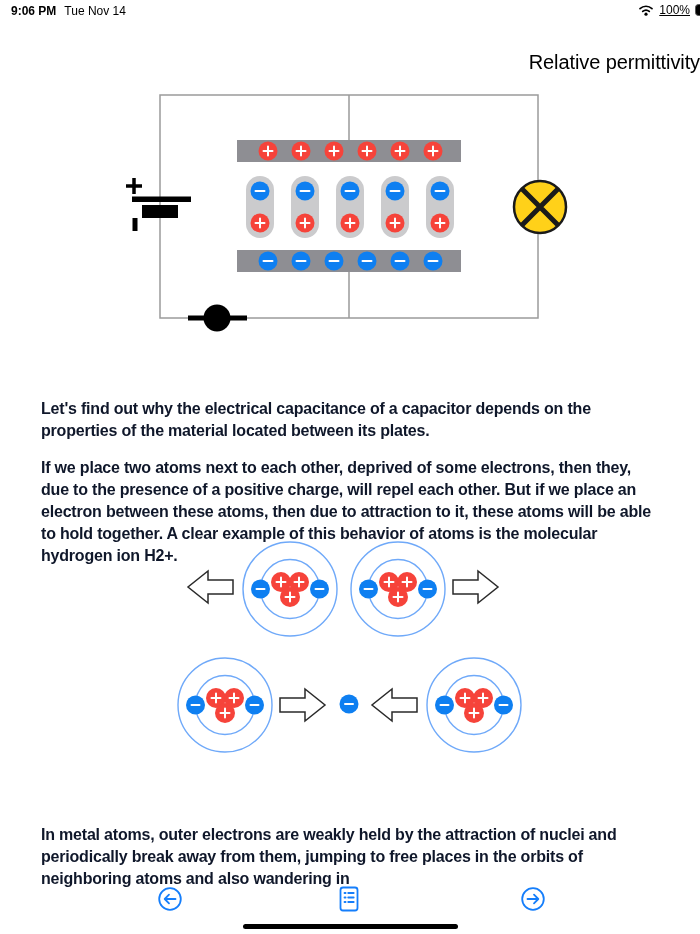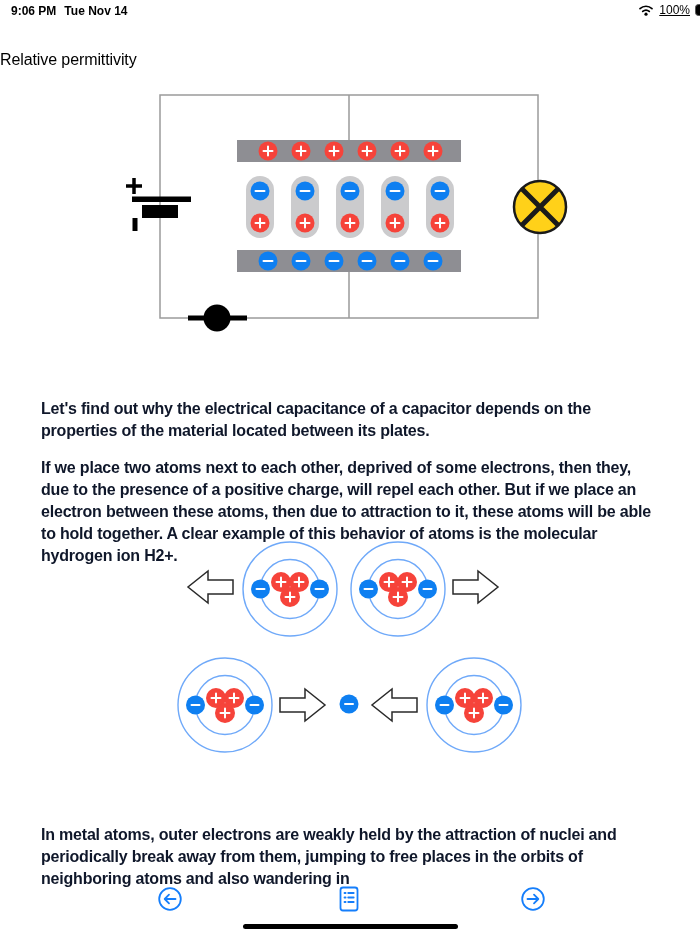--- a/index.html
+++ b/index.html
@@ -2,26 +2,26 @@
 <html><head>
 <meta charset="utf-8">
 <style>
   html,body{margin:0;padding:0;background:#fff;}
   .screen{position:relative;width:700px;height:934px;background:#fff;overflow:hidden;
           font-family:"Liberation Sans","DejaVu Sans",sans-serif;color:#000;}
   
   .statusbar{position:absolute;top:0;left:0;width:700px;height:22px;font-size:12px;padding-left:37px;}
   .sb-left{position:absolute;left:11px;top:4px;display:flex;gap:8px;align-items:center;}
   .sb-time{font-weight:600;}
-  .sb-date{font-weight:700;}
+  .sb-date{font-weight:400;}
   .sb-right{position:absolute;right:16px;top:3px;display:flex;gap:5px;align-items:center;}
   .sb-batt-pct{font-weight:400;text-decoration:underline;}
   
-  .page-title{position:absolute;top:51px;left:0;width:700px;text-align:left;
-              font-size:16px;font-weight:500;letter-spacing:-0.1px;}
+  .page-title{position:absolute;top:51px;left:0;width:700px;text-align:right;
+              font-size:20px;font-weight:500;letter-spacing:-0.1px;}
   
   .circuit-svg{position:absolute;top:0;left:0;}
   .atoms-svg{position:absolute;top:530px;left:0;}
   
   .para{position:absolute;left:41px;width:620px;font-size:16px;line-height:22px;
         letter-spacing:-0.2px;color:#0f172a;font-weight:bold;}
   .para1{top:382px;}
   .para2{top:440px;margin-top:17px;}
   .para3{top:812px;margin-top:12px;}
   

